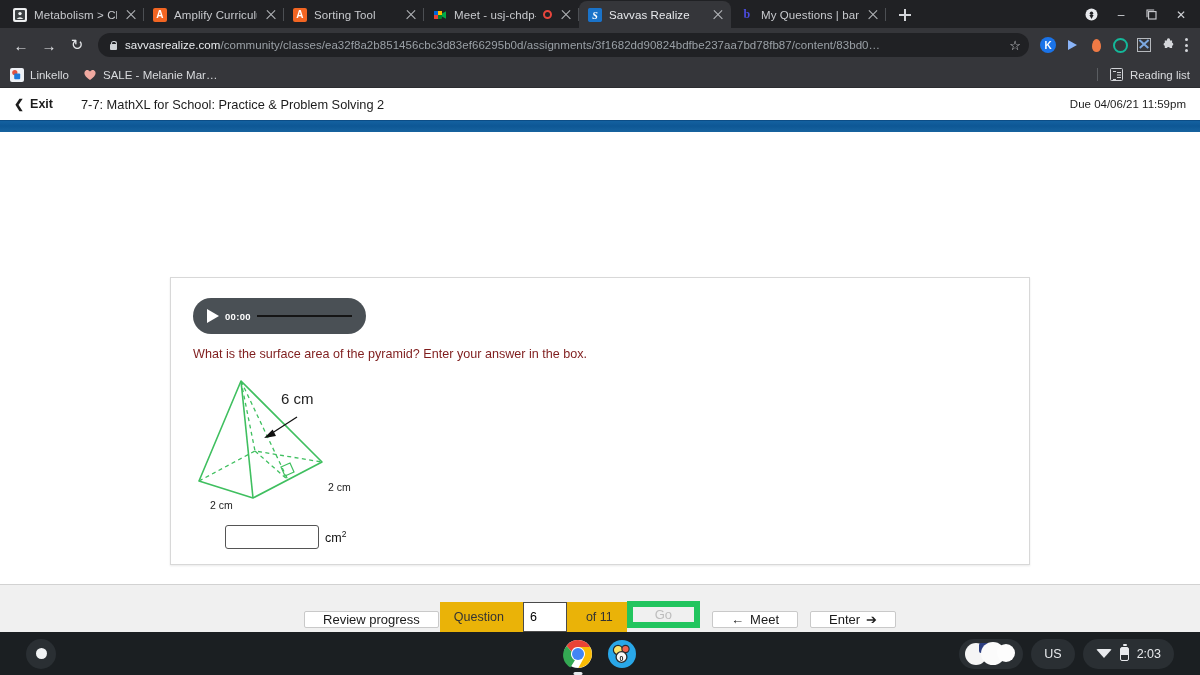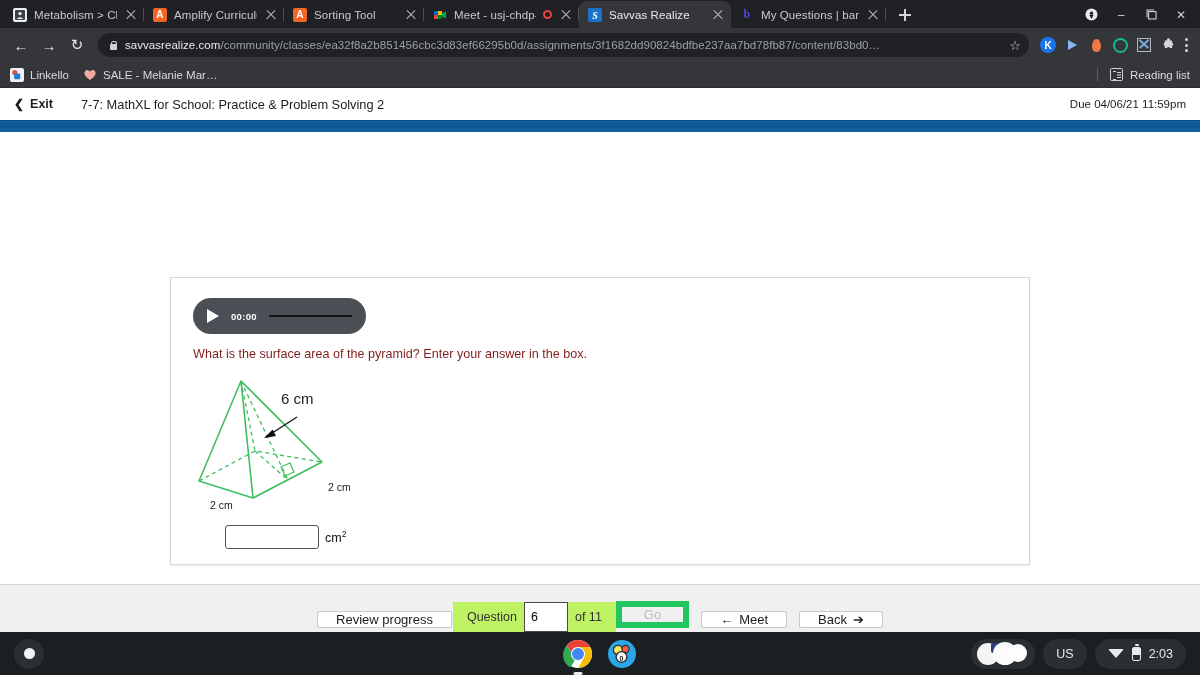--- a/index.html
+++ b/index.html
@@ -136,21 +136,21 @@
 
   .content-area{ background:#ffffff; padding:14px 0 0 0; height:412px; position:relative;}
   .qcard{
     position:absolute; left:170px; top:145px; width:860px; height:288px;
     background:#fff; border:1px solid #d8d8d8; box-shadow:0 1px 2px rgba(0,0,0,.09);
   }
   .qcard-inner{ padding:20px 22px; }
 
   .audio-player{
     width:173px;height:36px;background:#4a5055;border-radius:18px;
-    display:flex;align-items:center;padding:0 14px; gap:12px;
+    display:flex;align-items:center;padding:0 14px; gap:6px;
   }
   .play-tri{ width:0;height:0;border-left:12px solid #fff;
              border-top:7px solid transparent;border-bottom:7px solid transparent;}
   .a-time{ color:#fff;font-size:9.5px;font-weight:bold;letter-spacing:.3px;}
   .a-track{ flex:1; height:2.5px; background:#151515; }
 
   .q-text{ margin-top:13px; font-size:12.6px; color:#7f1d1d; }
 
   .fig{ margin-top:14px; position:relative; width:200px; height:142px; }
 
@@ -167,31 +167,31 @@
     position:absolute; left:0; right:0; bottom:0; height:48px; background:#f0f0f0;
     border-top:1px solid #d2d2d2; display:flex; justify-content:center; align-items:stretch;
   }
   .nav-group{ display:flex; align-items:flex-end; }
   .nav-btn-lg{
     background:#fff; border:1px solid #c9c9c9; display:flex;align-items:center;
     justify-content:center; font-size:13px; color:#1b1b1b; padding:0 18px;
     margin:4px 0; border-radius:2px;
   }
   .nav-sep{ width:1px; background:#d8d8d8; margin:6px 0; }
-  .qnum-wrap{ display:flex;align-items:center;gap:7px; padding:0 14px; font-size:12.5px;
-              color:#333; background:#bef264;}
+  .qnum-wrap{ display:flex;align-items:center;gap:19px; padding:0 14px; font-size:12.5px;
+              color:#333; background:#eab308;}
   .qnum-input{ width:44px;height:30px;border:1px solid #4a4a4a;background:#fff;
                font-size:12.5px; padding:0 6px; font-family:"Liberation Sans",sans-serif;}
   .go-btn{ background:#f0f0f0; border:6px solid #22c55e; color:#bdbdbd; padding:0 22px;
            margin:4px 0; display:flex;align-items:center;justify-content:center;font-size:13px;}
 
   
   #shelf{
     height:43px;background:#1b1f22;display:flex;align-items:center;
-    padding:0 14px; position:relative;
+    padding:0 26px; position:relative;
   }
   .launcher{
     width:30px;height:30px;border-radius:50%;background:#2a2f33;
     display:flex;align-items:center;justify-content:center; flex:none;
   }
   .launcher i{ width:11px;height:11px;border-radius:50%;background:#f1f3f4;display:block;}
   .shelf-center{ position:absolute; left:0; right:0; display:flex; justify-content:center;
                  gap:14px; align-items:center; pointer-events:none;}
   .shelf-app{ width:30px;height:30px;position:relative;}
   .app-dot{ position:absolute;bottom:-6px;left:50%;transform:translateX(-50%);
@@ -439,21 +439,21 @@
           <span>Question</span>
           <input class="qnum-input" type="text" value="6" style="">
           <span>of 11</span>
         </div>
         <div class="go-btn">Go</div>
         <div class="nav-btn-lg" style="margin-left:12px;">
           <span style="margin-right:6px;">←</span>
           <span>Meet</span>
         </div>
         <div class="nav-btn-lg" style="margin-left:12px;">
-          <span>Back</span>
+          <span>Enter</span>
           <span style="margin-left:6px;">➔</span>
         </div>
       </div>
     </div>
 
   </div>
 </div>
 
 <div id="shelf">
   <div class="launcher">

